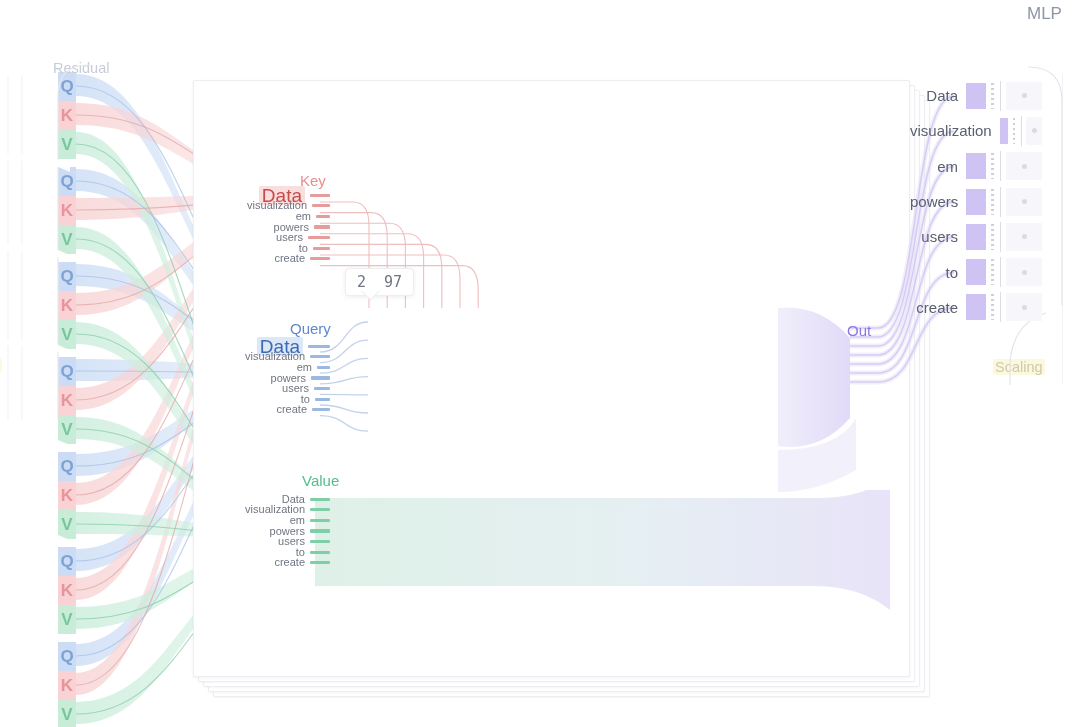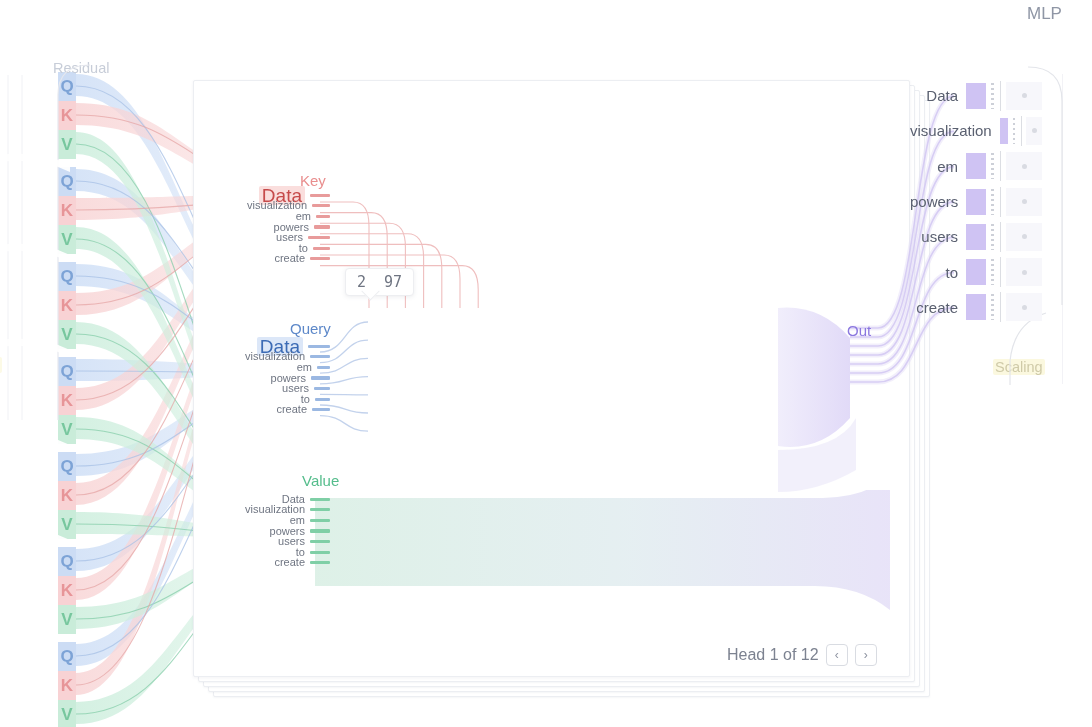--- a/index.html
+++ b/index.html
@@ -822,19 +822,14 @@
       </div>
     </div>
 
   <div class="vline abs" style="left:1062px;top:74px;height:310px;"></div>
 
   <div id="title-mlp" class="abs">MLP</div>
   <div id="label-residual" class="abs">Residual</div>
   <div id="label-dropout-right" class="abs">Scaling</div>
   <div id="label-dropout-left" class="abs">ut</div>
 
-  <div id="head-nav" class="abs">
-    <span class="hlabel">Head 1 of 12</span>
-    <button class="navbtn">‹</button>
-    <button class="navbtn">›</button>
-  </div>
 
 </div>
 
 </body></html>

